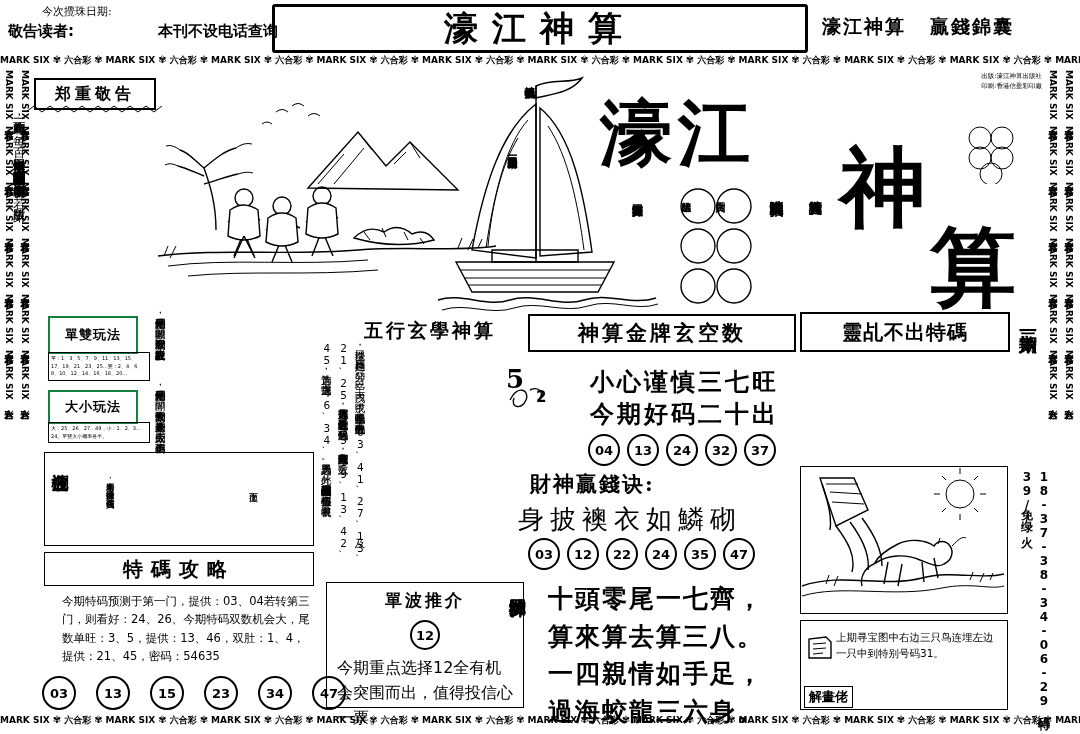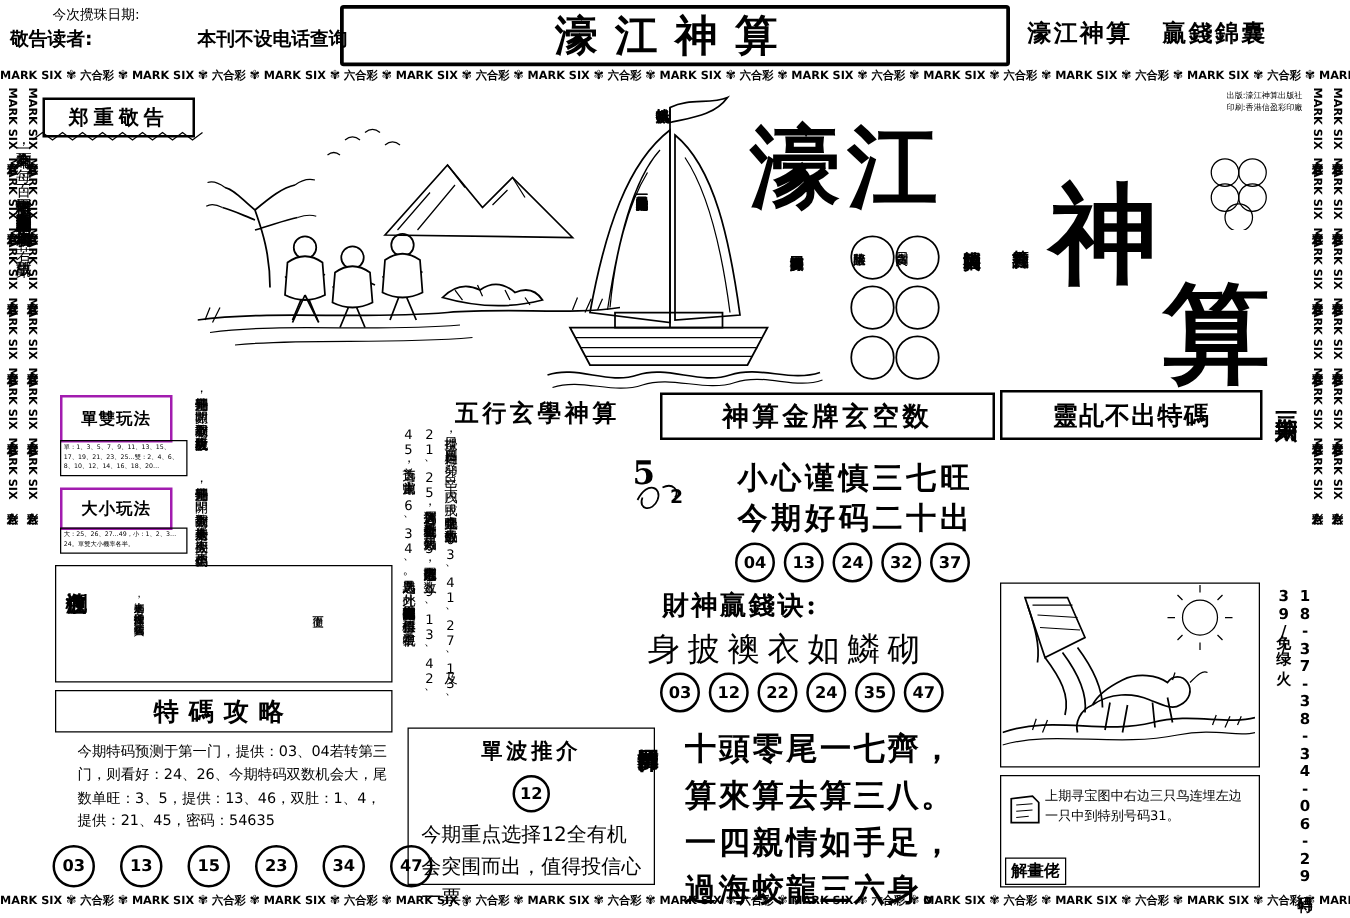--- a/index.html
+++ b/index.html
@@ -50,21 +50,21 @@
   .brand-shen{left:840px;top:130px;font-size:86px;font-weight:bold;font-family:"DejaVu Serif","Liberation Serif",serif;}
   .brand-suan{left:930px;top:210px;font-size:86px;font-weight:bold;font-family:"DejaVu Serif","Liberation Serif",serif;}
 
   .vtxt{writing-mode:vertical-rl;text-orientation:upright;font-family:"DejaVu Serif","Liberation Serif",serif;}
   .boat-flag{left:490px;top:78px;width:46px;height:46px;font-size:11px;font-weight:bold;}
   .boat-poem{left:505px;top:150px;font-size:10px;line-height:1.5;}
   .hj-label{left:628px;top:196px;font-size:11px;line-height:1.6;font-weight:bold;}
   .shen-oath{left:806px;top:190px;font-size:13px;font-weight:bold;}
 
   
-  .hbox{border:2px solid #a21caf;}
+  .hbox{border:2px solid #15803d;}
   .hbox .t{font-weight:bold;font-family:"DejaVu Serif","Liberation Serif",serif;}
 
   .danshuang{left:48px;top:316px;width:86px;height:34px;}
   .danshuang .t{font-size:13px;letter-spacing:1px;}
   .ds-note{left:48px;top:352px;width:96px;font-size:5px;line-height:1.5;border:1px solid #000;padding:2px;}
 
   .daxiao{left:48px;top:390px;width:86px;height:30px;}
   .daxiao .t{font-size:13px;letter-spacing:1px;}
   .dx-note{left:48px;top:422px;width:96px;font-size:5px;line-height:1.5;border:1px solid #000;padding:2px;}
 

